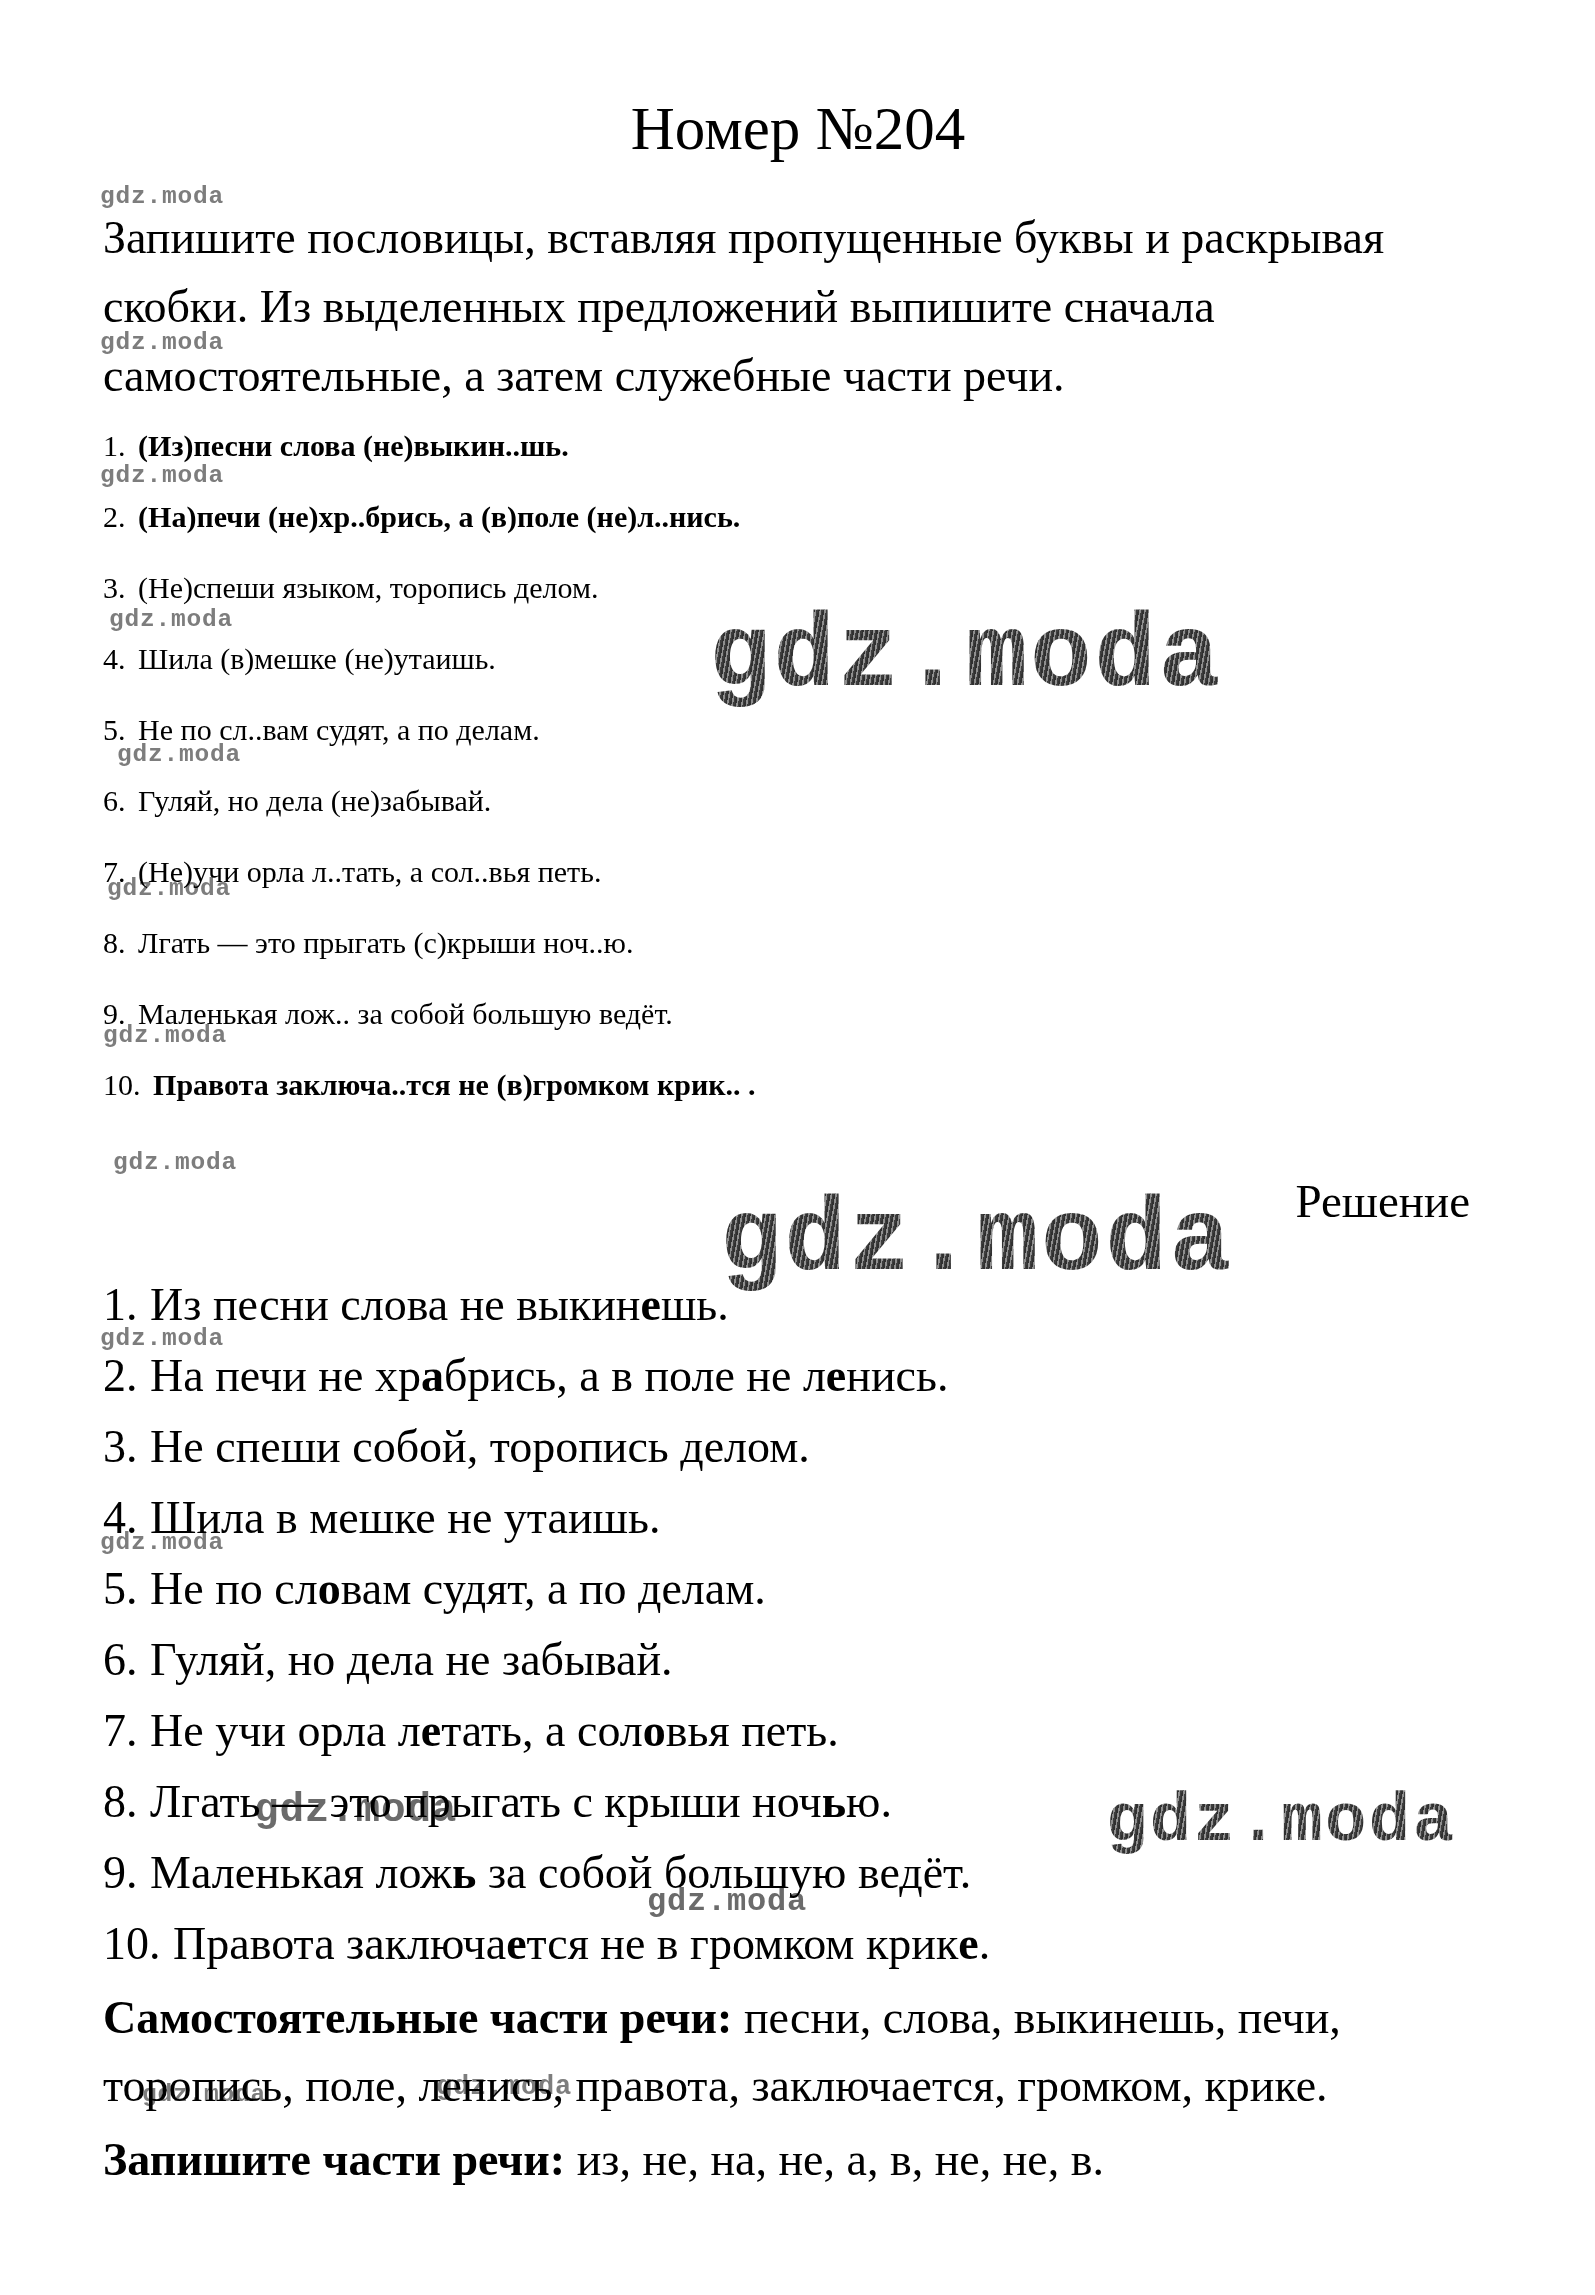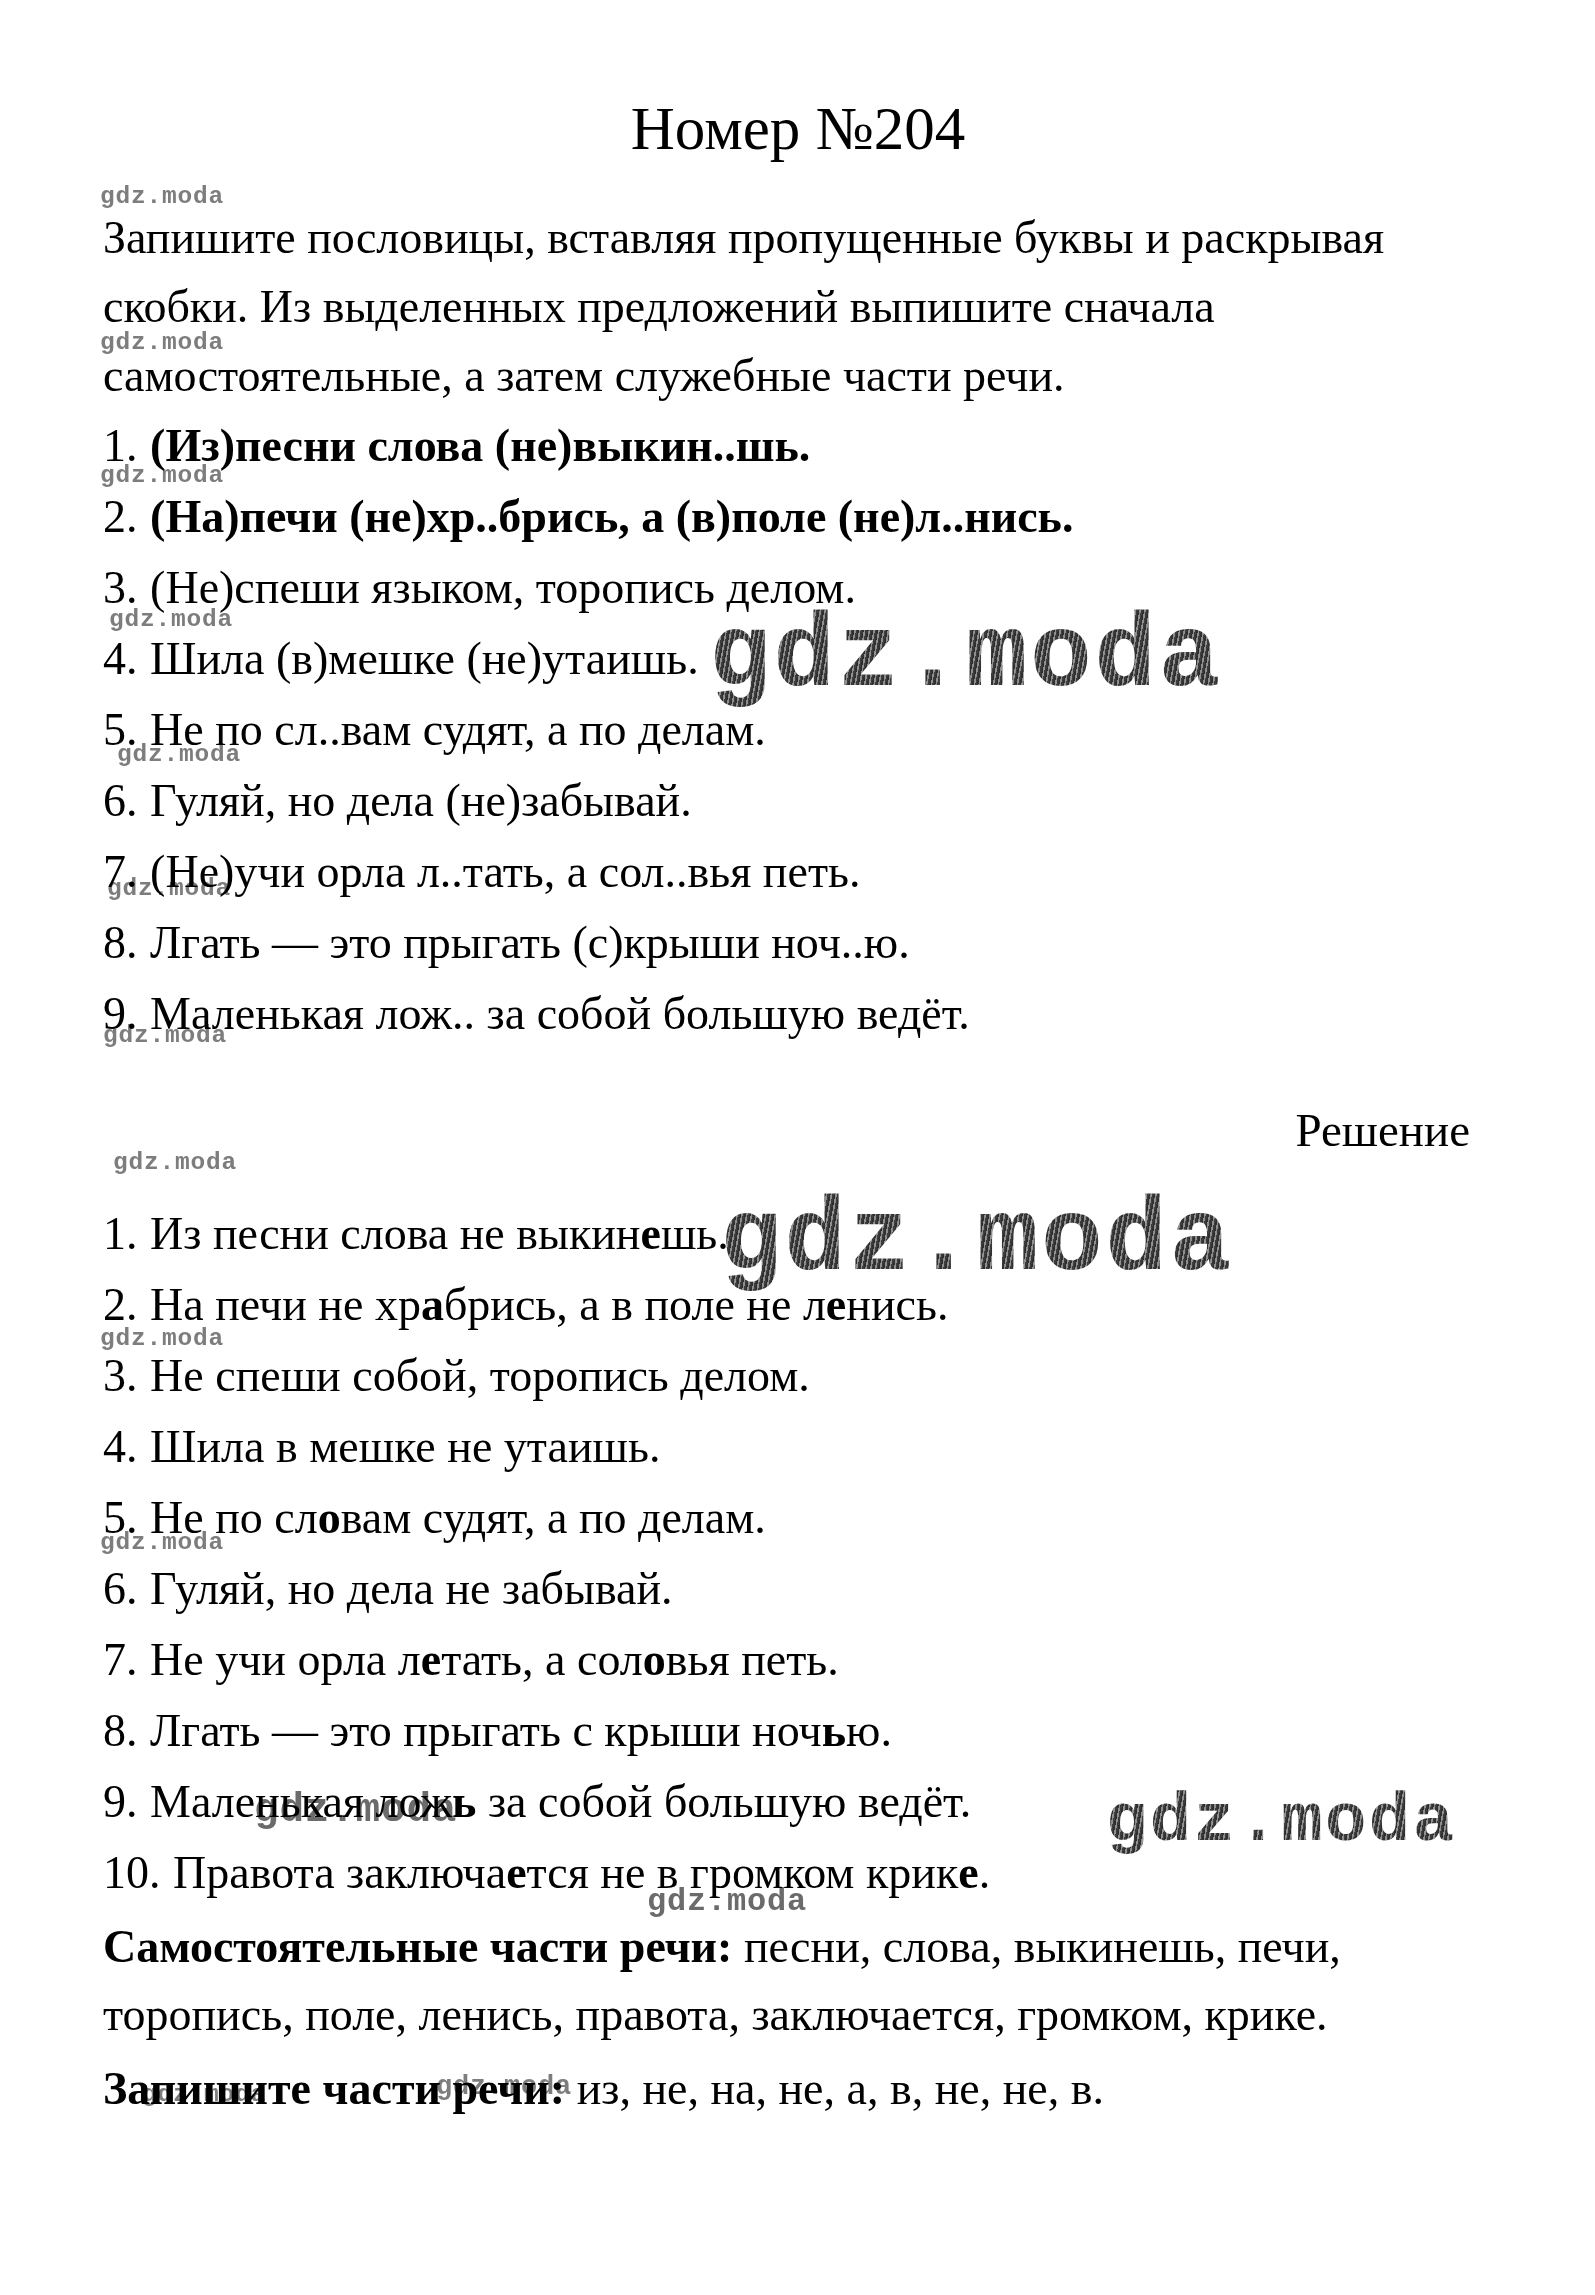--- a/index.html
+++ b/index.html
@@ -15,21 +15,21 @@
   .flow{position:relative;}
   .title{
     margin:0;padding-top:93px;
     text-align:center;
     font-size:61px;font-weight:normal;
     line-height:71px;
   }
   .body-col{margin:0 126px 0 103px;}
   .task{margin-top:39px;font-size:46px;line-height:69px;}
   .line{white-space:nowrap;}
-  .ex-list{margin-top:0;font-size:46px;line-height:71px;}
+  .ex-list{margin-top:0;font-size:30px;line-height:71px;}
   .sol-list{margin-top:32px;font-size:46px;line-height:71px;}
   .num{display:inline-block;margin-right:12.6px;font-weight:normal;}
   .heading{
     margin-top:46px;
     text-align:right;
     font-size:47px;line-height:71px;font-weight:normal;
   }
   .summary{margin-top:4.7px;font-size:46px;line-height:68px;}
   .summary .line.spaced{margin-top:6.3px;}
   b{font-weight:bold;}
@@ -100,20 +100,21 @@
       <div class="ex-list">
         <div class="line"><span class="num">1.</span><span><b>(Из)песни слова (не)выкин..шь.</b></span></div>
         <div class="line"><span class="num">2.</span><span><b>(На)печи (не)хр..брись, а (в)поле (не)л..нись.</b></span></div>
         <div class="line"><span class="num">3.</span><span>(Не)спеши языком, торопись делом.</span></div>
         <div class="line"><span class="num">4.</span><span>Шила (в)мешке (не)утаишь.</span></div>
         <div class="line"><span class="num">5.</span><span>Не по сл..вам судят, а по делам.</span></div>
         <div class="line"><span class="num">6.</span><span>Гуляй, но дела (не)забывай.</span></div>
         <div class="line"><span class="num">7.</span><span>(Не)учи орла л..тать, а сол..вья петь.</span></div>
         <div class="line"><span class="num">8.</span><span>Лгать — это прыгать (с)крыши ноч..ю.</span></div>
         <div class="line"><span class="num">9.</span><span>Маленькая лож.. за собой большую ведёт.</span></div>
+        <div class="line"><span class="num">10.</span><span><b>Правота заключа..тся не (в)громком крик.. .</b></span></div>
       </div>
 
       <div class="heading">Решение</div>
 
       <div class="sol-list">
         <div class="line"><span class="num">1.</span><span>Из песни слова не выкин<b>е</b>шь.</span></div>
         <div class="line"><span class="num">2.</span><span>На печи не хр<b>а</b>брись, а в поле не л<b>е</b>нись.</span></div>
         <div class="line"><span class="num">3.</span><span>Не спеши собой, торопись делом.</span></div>
         <div class="line"><span class="num">4.</span><span>Шила в мешке не утаишь.</span></div>
         <div class="line"><span class="num">5.</span><span>Не по сл<b>о</b>вам судят, а по делам.</span></div>

